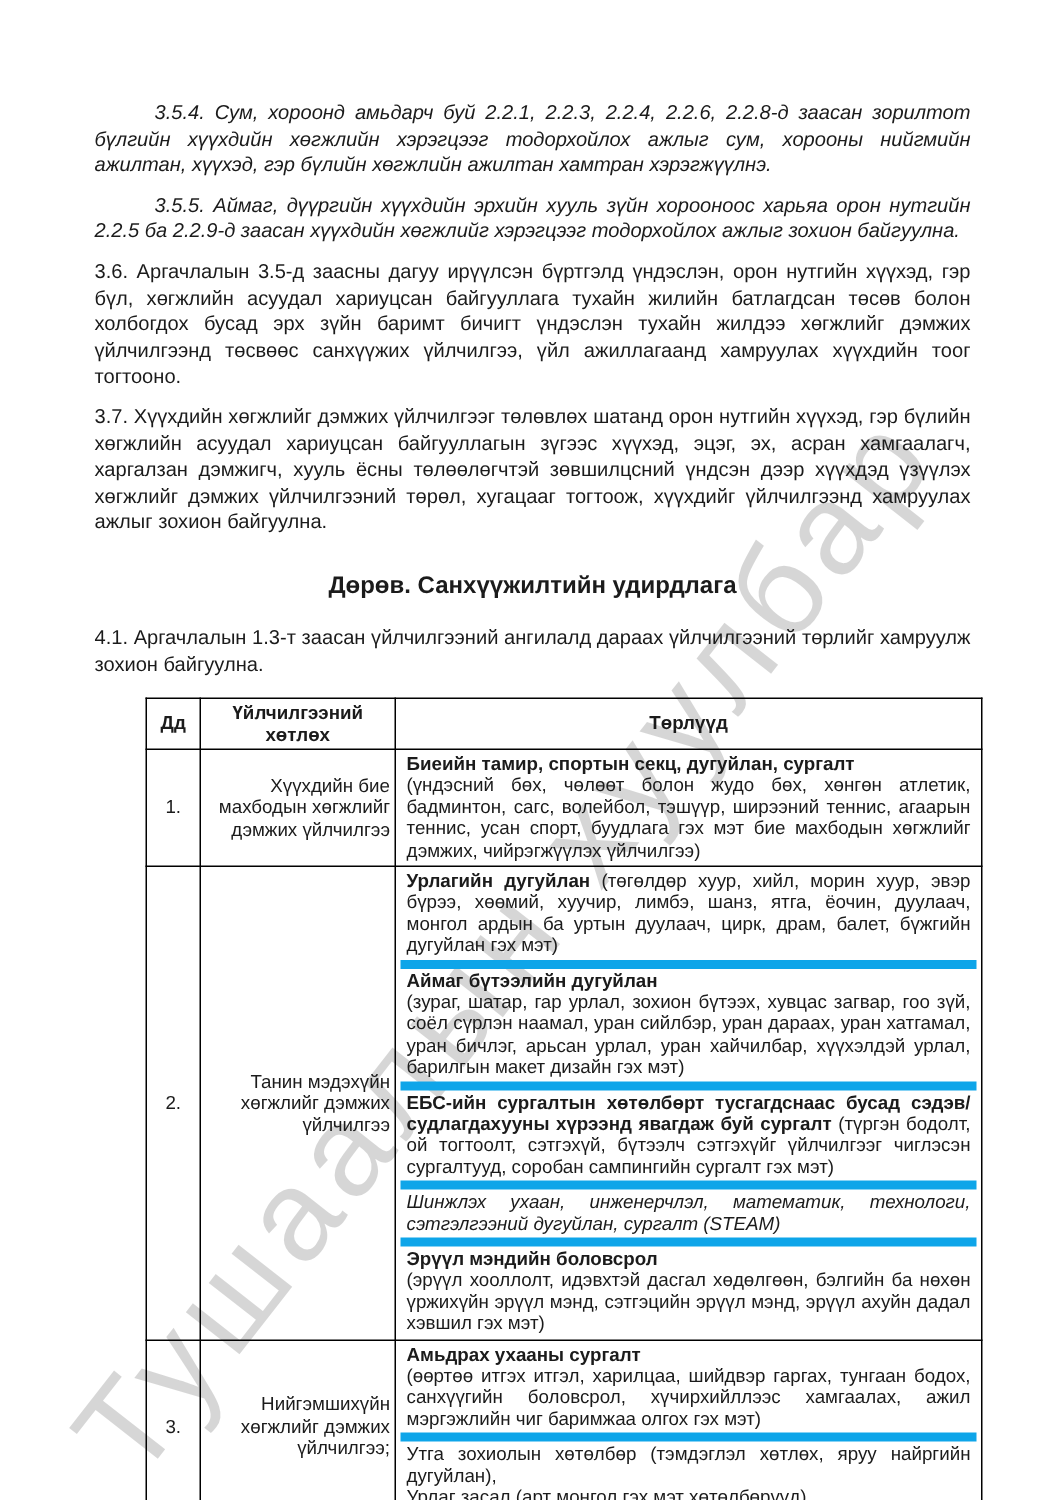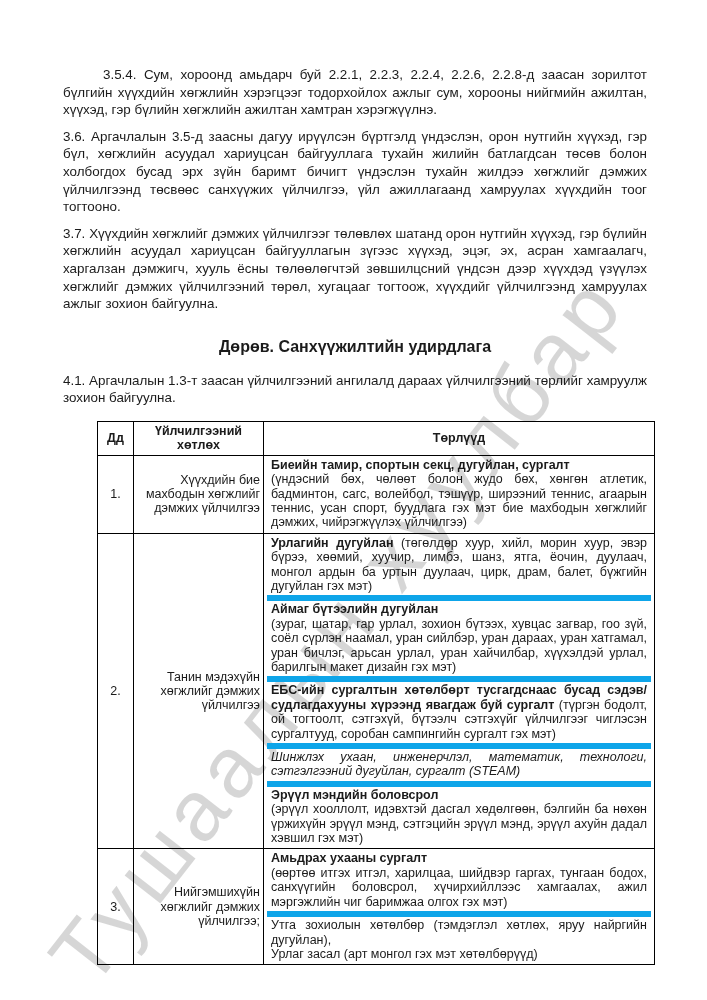--- a/index.html
+++ b/index.html
@@ -28,21 +28,21 @@
     position:relative;
     z-index:1;
     padding:66px 60px 0 63px;
   }
   .content p.body{
     margin:0 0 9px 0;
     font-size:13.4px;
     line-height:17.6px;
     text-align:justify;
   }
-  .content p.indent{text-indent:40px;}
+  .content p.indent{text-indent:40px;font-style:italic;}
   h2.section{
     margin:25px 0 17px 0;
     font-size:16px;
     line-height:17px;
     text-align:center;
     font-weight:bold;
   }
   table.services{
     margin:14px 0 0 34px;
     width:557px;
@@ -80,20 +80,21 @@
 </head>
 <body>
 
 <div class="page">
 
   <div class="watermark">Тушаалын хуулбар</div>
 
   <div class="content">
 
     <p class="body indent">3.5.4. Сум, хороонд амьдарч буй 2.2.1, 2.2.3, 2.2.4, 2.2.6, 2.2.8-д заасан зорилтот бүлгийн хүүхдийн хөгжлийн хэрэгцээг тодорхойлох ажлыг сум, хорооны нийгмийн ажилтан, хүүхэд, гэр бүлийн хөгжлийн ажилтан хамтран хэрэгжүүлнэ.</p>
+    <p class="body indent">3.5.5. Аймаг, дүүргийн хүүхдийн эрхийн хууль зүйн хорооноос харьяа орон нутгийн 2.2.5 ба 2.2.9-д заасан хүүхдийн хөгжлийг хэрэгцээг тодорхойлох ажлыг зохион байгуулна.</p>
     <p class="body">3.6. Аргачлалын 3.5-д заасны дагуу ирүүлсэн бүртгэлд үндэслэн, орон нутгийн хүүхэд, гэр бүл, хөгжлийн асуудал хариуцсан байгууллага тухайн жилийн батлагдсан төсөв болон холбогдох бусад эрх зүйн баримт бичигт үндэслэн тухайн жилдээ хөгжлийг дэмжих үйлчилгээнд төсвөөс санхүүжих үйлчилгээ, үйл ажиллагаанд хамруулах хүүхдийн тоог тогтооно.</p>
     <p class="body">3.7. Хүүхдийн хөгжлийг дэмжих үйлчилгээг төлөвлөх шатанд орон нутгийн хүүхэд, гэр бүлийн хөгжлийн асуудал хариуцсан байгууллагын зүгээс хүүхэд, эцэг, эх, асран хамгаалагч, харгалзан дэмжигч, хууль ёсны төлөөлөгчтэй зөвшилцсний үндсэн дээр хүүхдэд үзүүлэх хөгжлийг дэмжих үйлчилгээний төрөл, хугацааг тогтоож, хүүхдийг үйлчилгээнд хамруулах ажлыг зохион байгуулна.</p>
 
     <h2 class="section">Дөрөв. Санхүүжилтийн удирдлага</h2>
 
     <p class="body">4.1. Аргачлалын 1.3-т заасан үйлчилгээний ангилалд дараах үйлчилгээний төрлийг хамруулж зохион байгуулна.</p>
 
     <table class="services">
       <colgroup>
         <col class="c-no">

